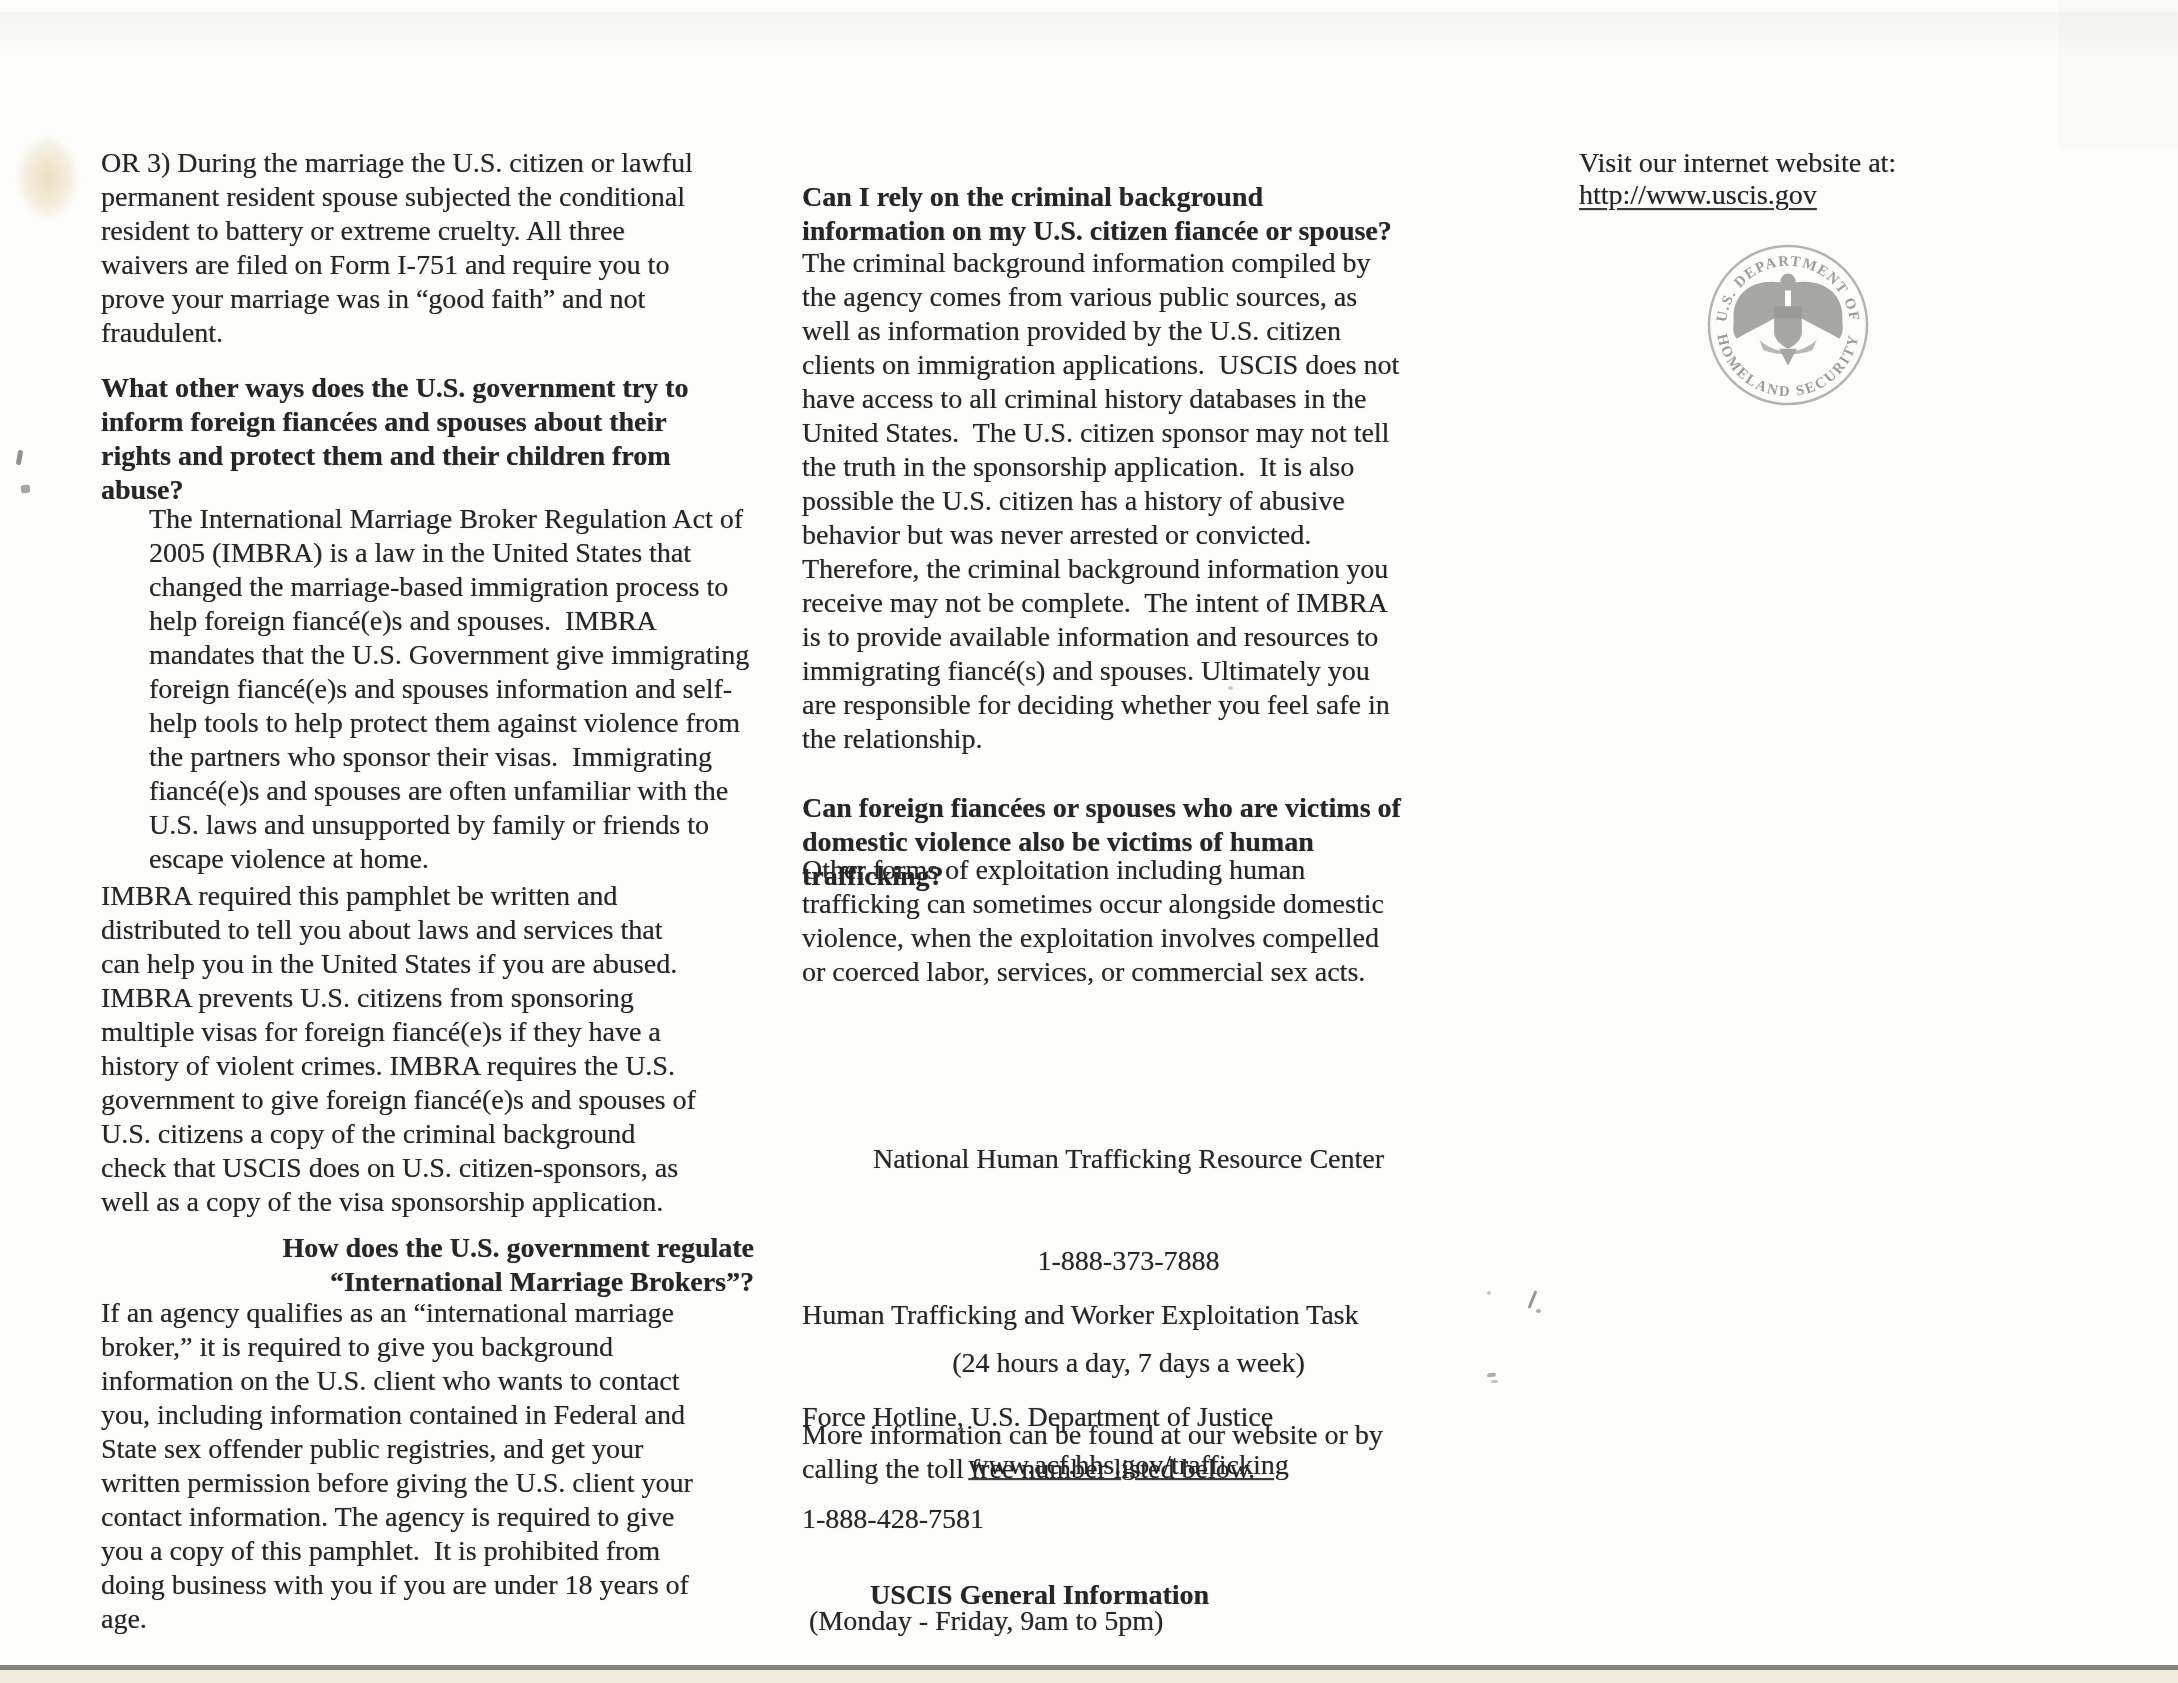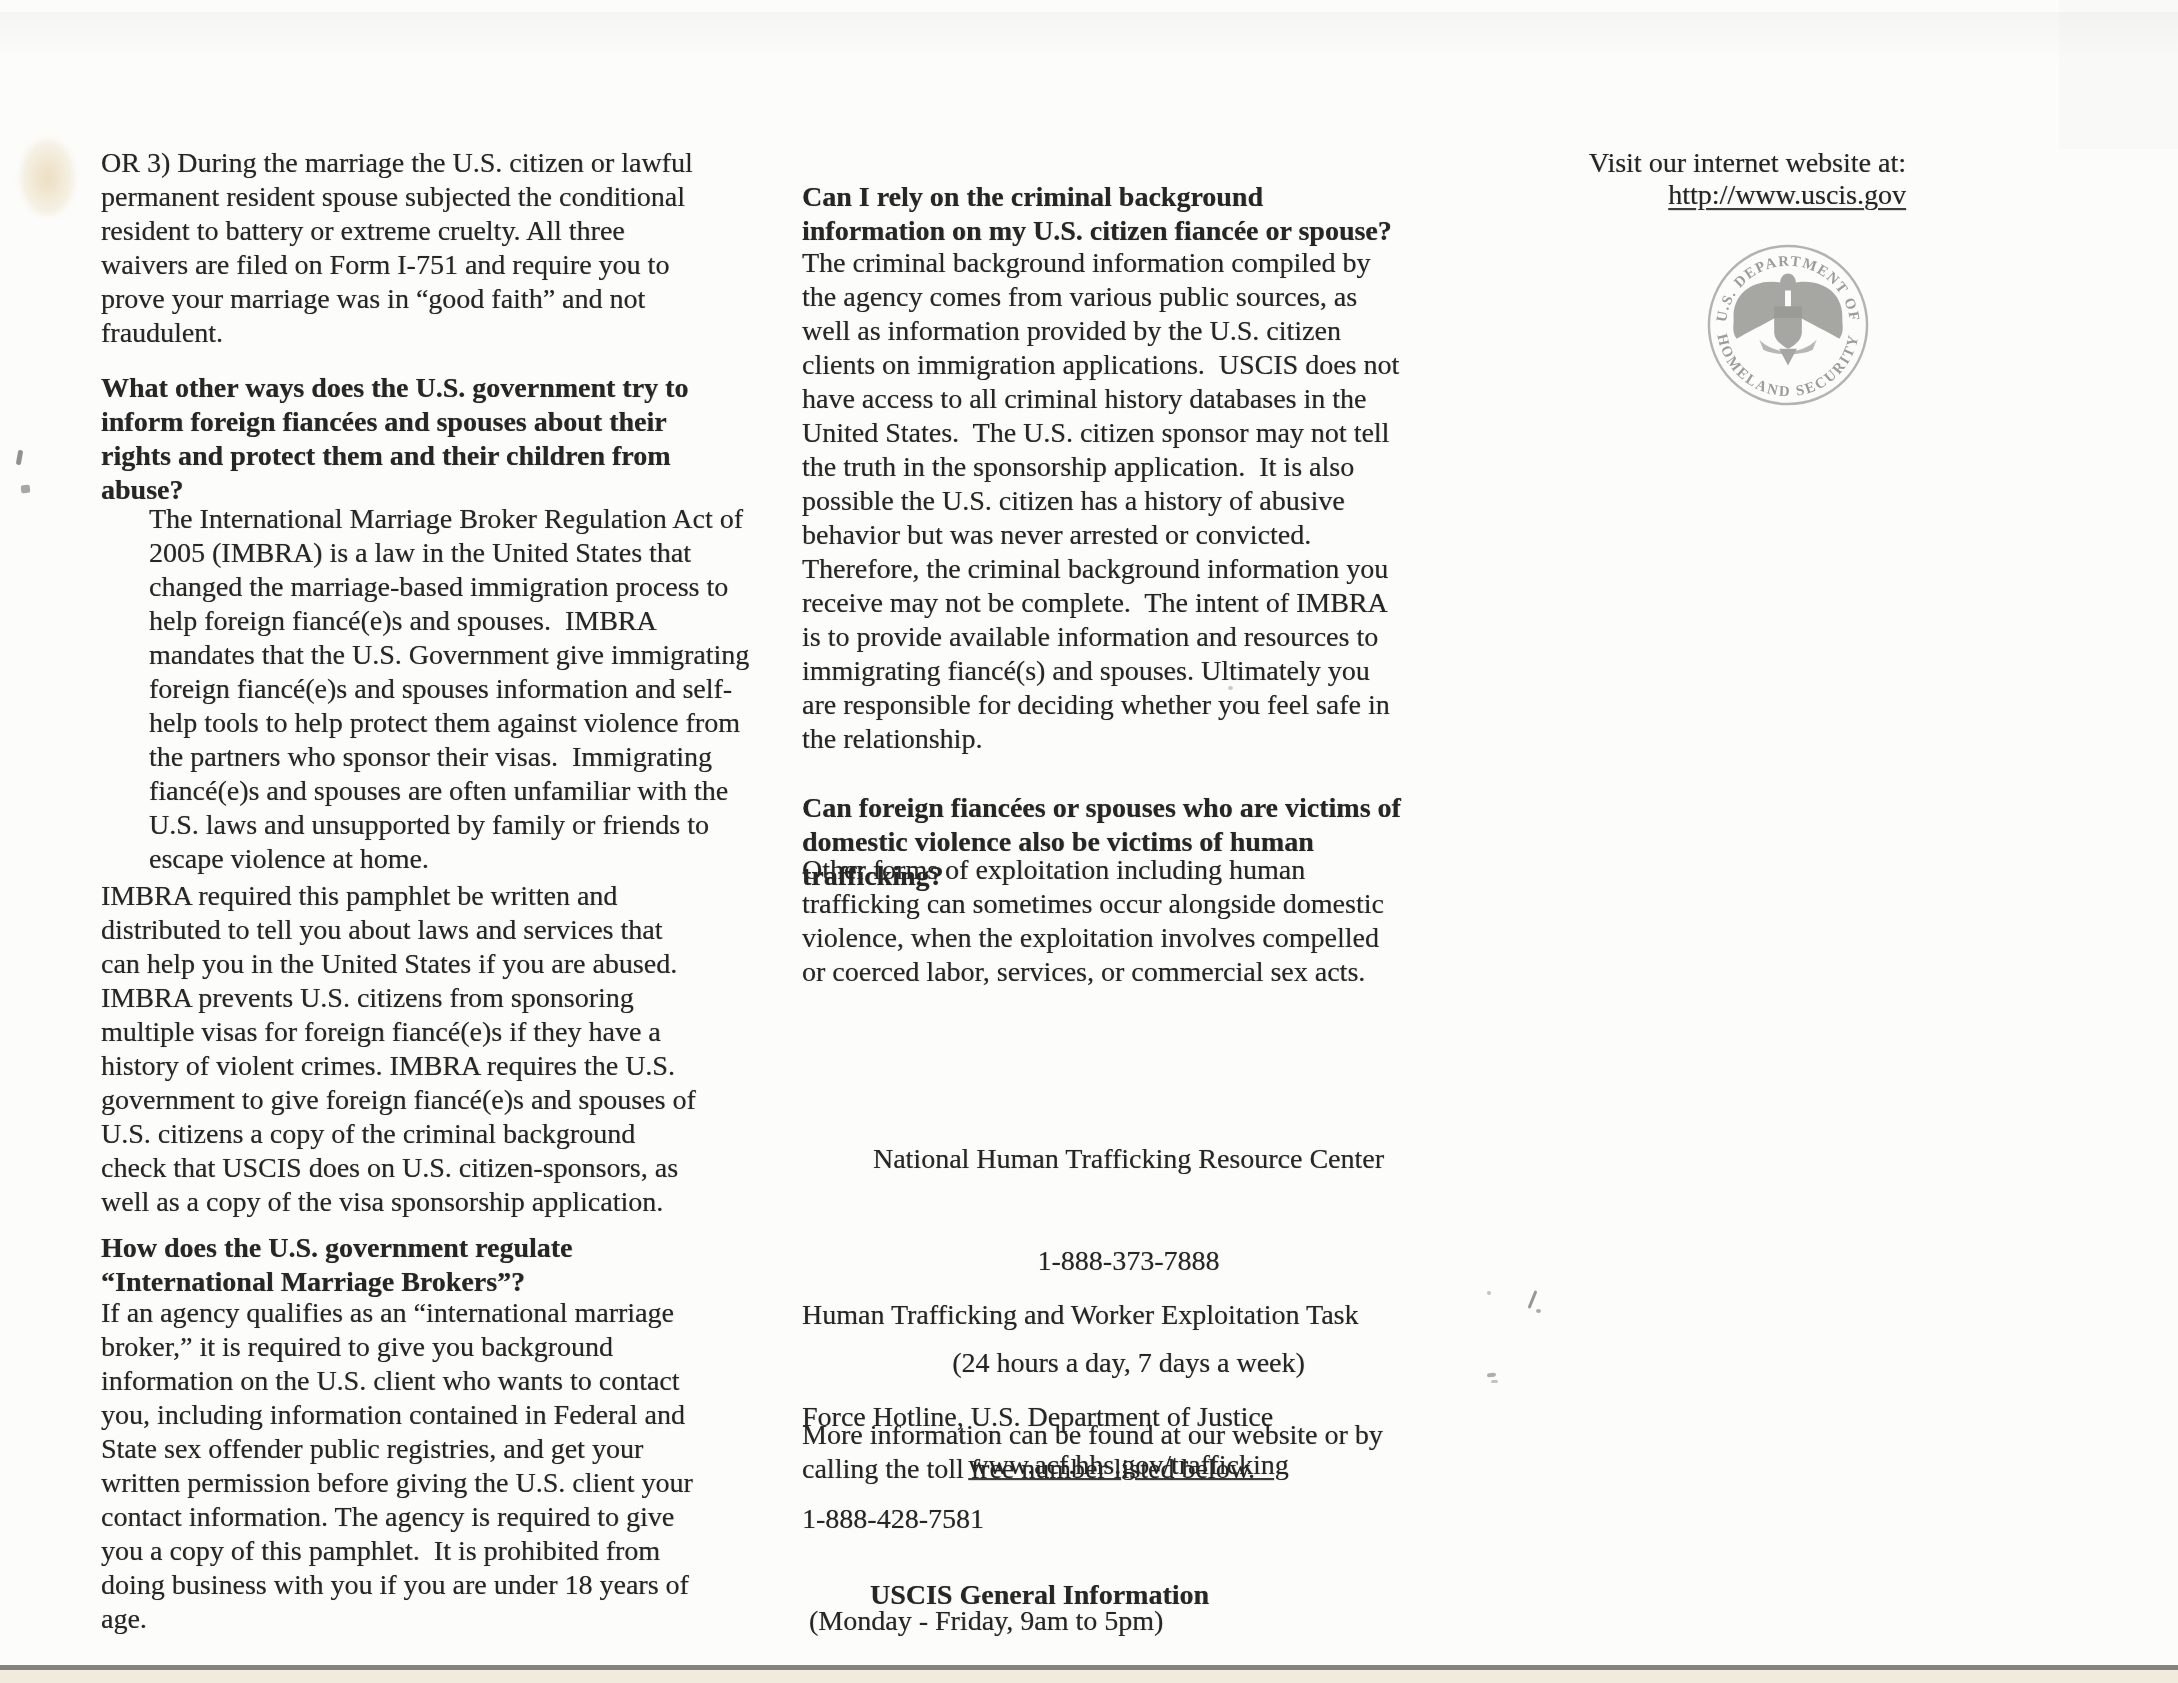--- a/index.html
+++ b/index.html
@@ -4,21 +4,21 @@
 <style>
   html,body{margin:0;padding:0;background:#e9e9e9;}
   .page{position:relative;width:2178px;height:1683px;background:#fcfcfa;overflow:hidden;
         font-family:"Liberation Serif","DejaVu Serif",serif;font-size:28px;line-height:34px;color:#262626;}
   .block{position:absolute;white-space:pre-wrap;width:653px;
          text-shadow:0.3px 0.3px 0.8px rgba(55,55,55,0.55);}
   .bold{font-weight:bold;}
   .col{position:absolute;top:0;height:1683px;}
   .col1{left:101px;width:653px;}
   .col2{left:802px;width:653px;}
-  .col3{left:1579px;width:327px;text-align:right;}
+  .col3{left:1579px;width:327px;text-align:left;}
   .link{text-decoration:underline;text-underline-offset:4px;text-decoration-thickness:2px;text-decoration-color:#3c3c3c;}
   .centerblock{width:475px;text-align:center;}
   
   .topwash{position:absolute;left:0;top:12px;width:2178px;height:48px;
            background:linear-gradient(180deg,rgba(120,120,115,0.05),rgba(120,120,115,0.0));}
   .rightwash{position:absolute;left:2059px;top:0;width:119px;height:149px;background:rgba(100,100,95,0.02);}
   .smudge{position:absolute;left:20px;top:139px;width:55px;height:77px;border-radius:50%;
           background:radial-gradient(ellipse at center,rgba(222,198,145,0.55),rgba(222,198,145,0));filter:blur(3px);}
   .mark{position:absolute;background:#6e6e6c;border-radius:2px;}
   .speck{position:absolute;background:#8a8a88;border-radius:50%;}
@@ -69,21 +69,21 @@
     <div class="block" style="top:879px;">IMBRA required this pamphlet be written and
 distributed to tell you about laws and services that
 can help you in the United States if you are abused.
 IMBRA prevents U.S. citizens from sponsoring
 multiple visas for foreign fiancé(e)s if they have a
 history of violent crimes. IMBRA requires the U.S.
 government to give foreign fiancé(e)s and spouses of
 U.S. citizens a copy of the criminal background
 check that USCIS does on U.S. citizen-sponsors, as
 well as a copy of the visa sponsorship application.</div>
-    <div class="block bold" style="top:1231px;">How does the U.S. government regulate
+    <div class="block bold" style="top:1231px;text-align:right;">How does the U.S. government regulate
 “International Marriage Brokers”?</div>
     <div class="block" style="top:1296px;">If an agency qualifies as an “international marriage
 broker,” it is required to give you background
 information on the U.S. client who wants to contact
 you, including information contained in Federal and
 State sex offender public registries, and get your
 written permission before giving the U.S. client your
 contact information. The agency is required to give
 you a copy of this pamphlet.  It is prohibited from
 doing business with you if you are under 18 years of

